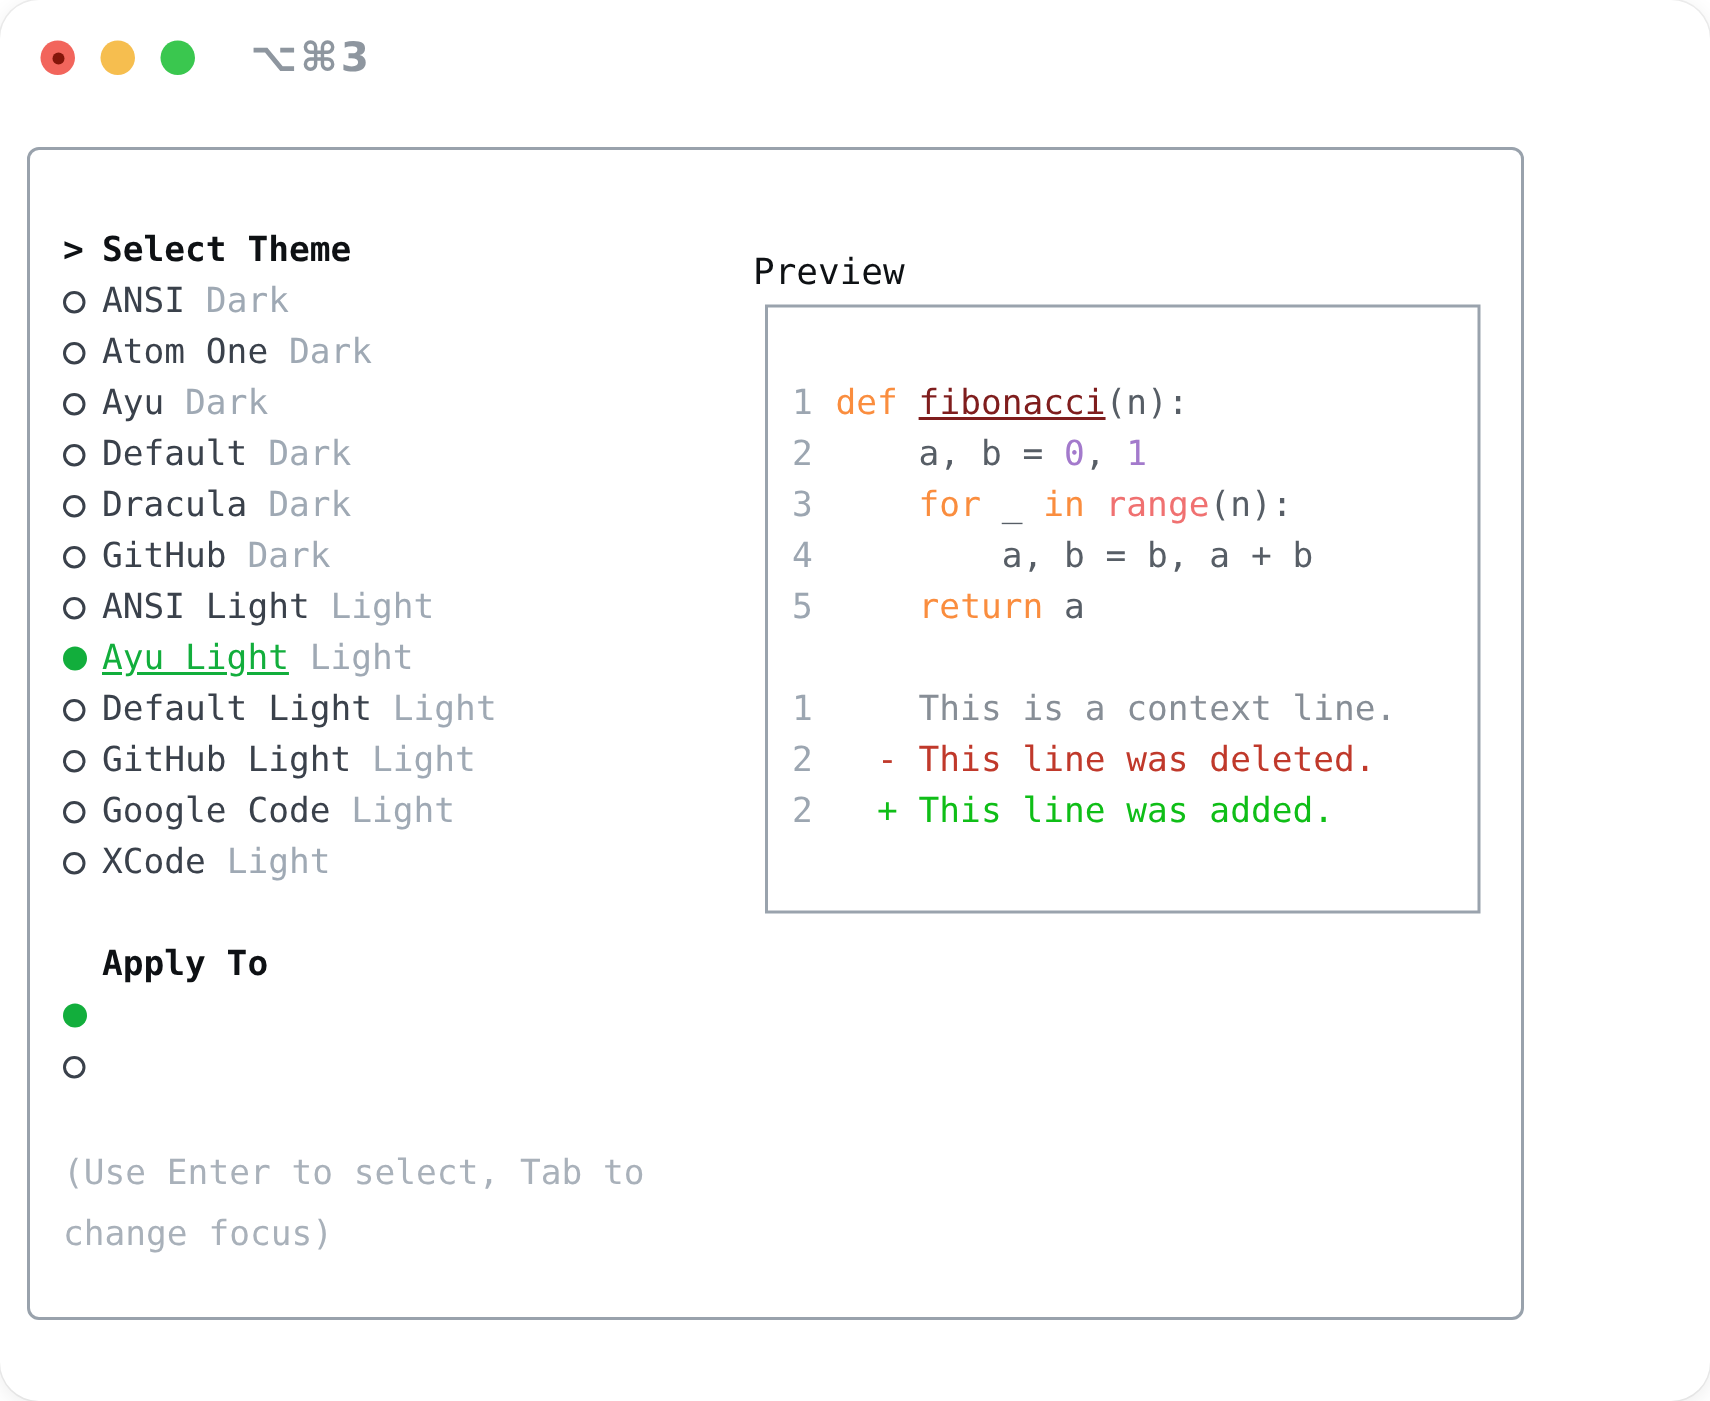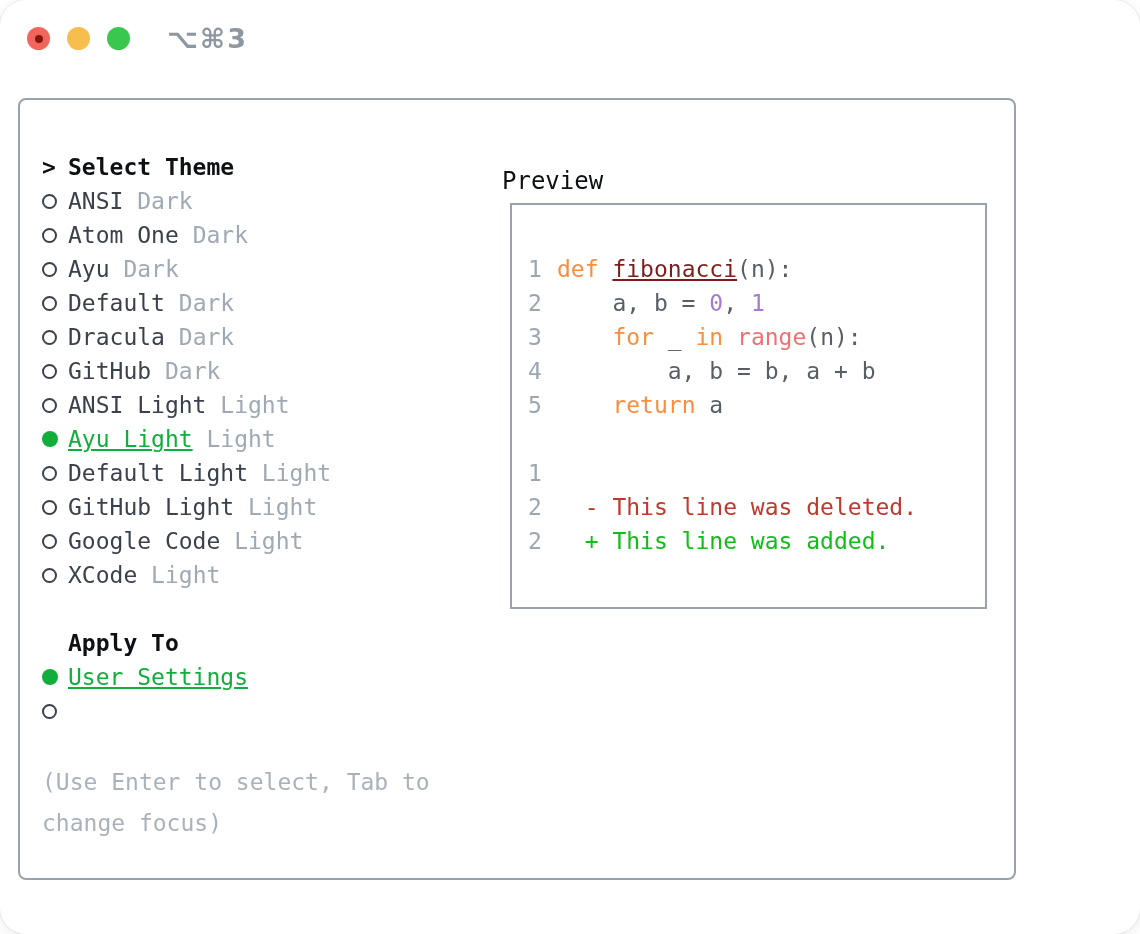--- a/index.html
+++ b/index.html
@@ -87,39 +87,39 @@
         </div>
 
       <div class="spacer"></div>
 
       <div class="row">
         <span class="marker"></span>
         <span class="heading">Apply To</span>
       </div>
 
       <div id="apply-list">
-          <div class="row"><span class="marker"><span class="radio selected"></span></span><span class="opt-name selected">User Settings</span></div>
+          <div class="row"><span class="marker"><span class="radio selected"></span></span></div>
           <div class="row"><span class="marker"><span class="radio"></span></span></div>
         </div>
 
       <div class="spacer"></div>
 
       <div class="hint">(Use Enter to select, Tab to change focus)</div>
     </div>
 
     <div class="preview-heading">Preview</div>
 
     <div class="preview-box">
       <div id="code">
           <div class="code-line"><span class="lineno" style="color: rgb(156, 166, 177);">1</span><span><span style="color: rgb(250, 141, 62);">def</span><span style="color: rgb(87, 94, 102);"> </span><span style="color: #7f1d1d; text-decoration: underline;">fibonacci</span><span style="color: rgb(87, 94, 102);">(n):</span></span></div>
           <div class="code-line"><span class="lineno" style="color: rgb(156, 166, 177);">2</span><span><span style="color: rgb(87, 94, 102);">    a, b = </span><span style="color: rgb(163, 122, 204);">0</span><span style="color: rgb(87, 94, 102);">, </span><span style="color: rgb(163, 122, 204);">1</span></span></div>
           <div class="code-line"><span class="lineno" style="color: rgb(156, 166, 177);">3</span><span><span style="color: rgb(87, 94, 102);">    </span><span style="color: rgb(250, 141, 62);">for</span><span style="color: rgb(87, 94, 102);"> _ </span><span style="color: rgb(250, 141, 62);">in</span><span style="color: rgb(87, 94, 102);"> </span><span style="color: rgb(240, 113, 113);">range</span><span style="color: rgb(87, 94, 102);">(n):</span></span></div>
           <div class="code-line"><span class="lineno" style="color: rgb(156, 166, 177);">4</span><span><span style="color: rgb(87, 94, 102);">        a, b = b, a + b</span></span></div>
           <div class="code-line"><span class="lineno" style="color: rgb(156, 166, 177);">5</span><span><span style="color: rgb(87, 94, 102);">    </span><span style="color: rgb(250, 141, 62);">return</span><span style="color: rgb(87, 94, 102);"> a</span></span></div>
           <div class="code-line"><span class="lineno" style="color: rgb(156, 166, 177);"></span><span></span></div>
-          <div class="code-line"><span class="lineno" style="color: rgb(156, 166, 177);">1</span></div>
+          <div class="code-line"><span class="lineno" style="color: rgb(156, 166, 177);">1</span><span><span style="color: rgb(135, 142, 150);">    This is a context line.</span></span></div>
           <div class="code-line"><span class="lineno" style="color: rgb(156, 166, 177);">2</span><span><span style="color: rgb(192, 57, 43);">  - This line was deleted.</span></span></div>
           <div class="code-line"><span class="lineno" style="color: rgb(156, 166, 177);">2</span><span><span style="color: rgb(15, 190, 23);">  + This line was added.</span></span></div>
         </div>
     </div>
 
   </div>
 </div>
 
 </body></html>

